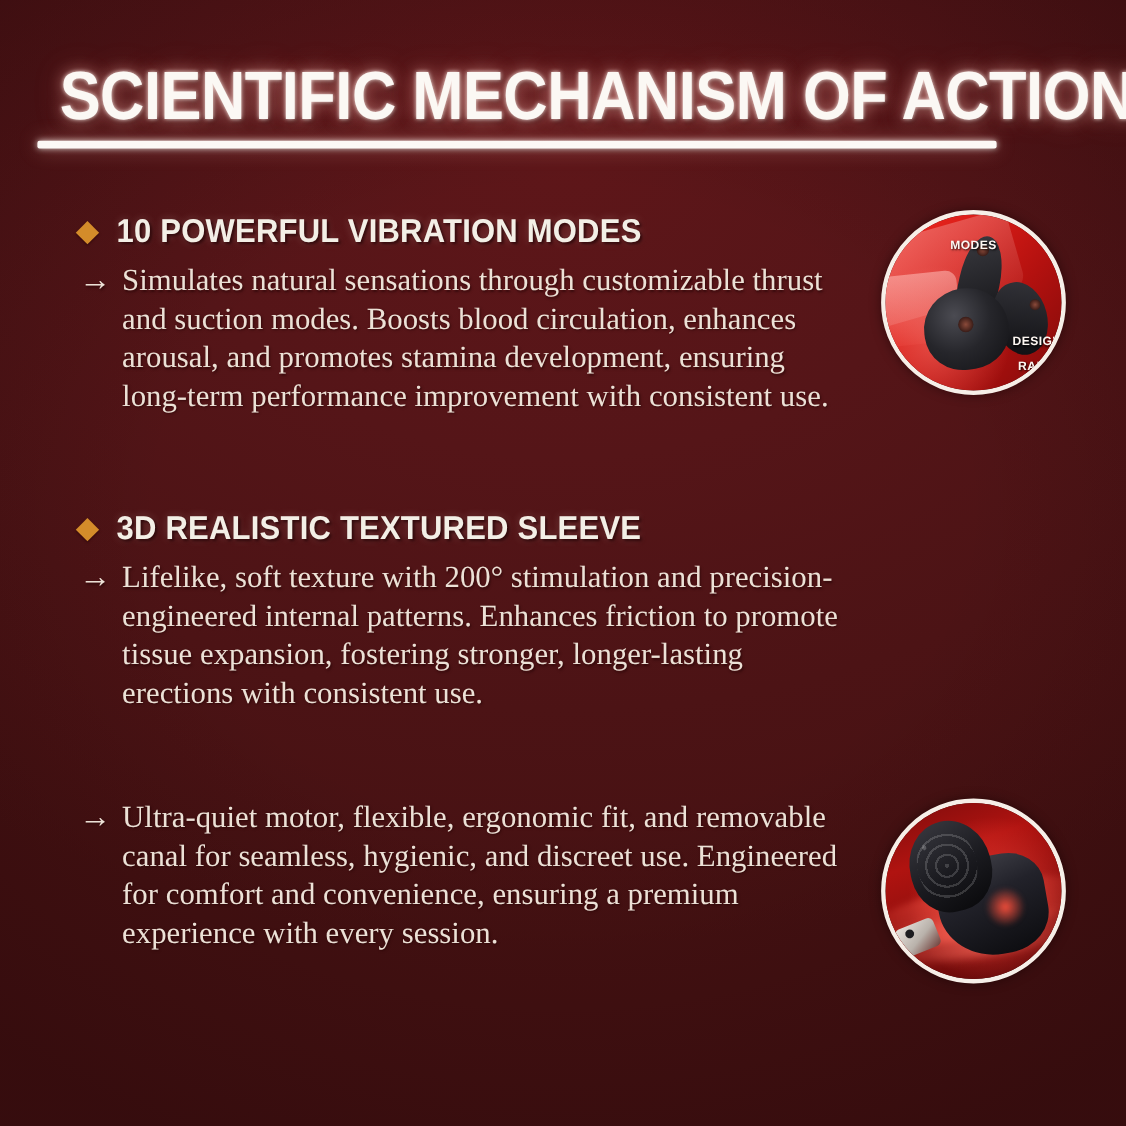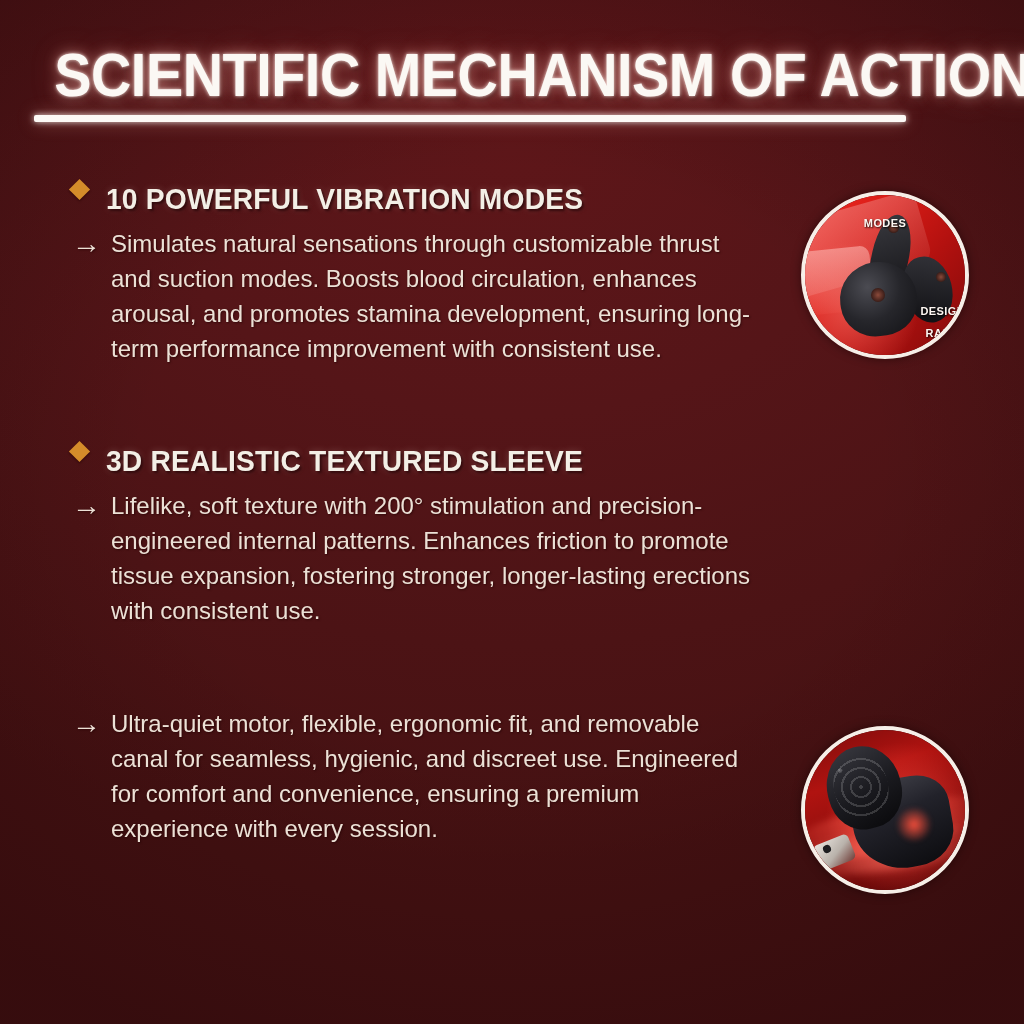--- a/index.html
+++ b/index.html
@@ -26,21 +26,21 @@
     position: absolute;
     inset: 0;
     pointer-events: none;
     background: radial-gradient(ellipse 78% 62% at 50% 45%, rgba(0,0,0,0) 46%, rgba(20,2,4,0.30) 100%);
   }
 
   
   .title-wrap {
     position: absolute;
     left: 0;
-    top: 42px;
+    top: 55px;
     width: 940px;
     text-align: left;
     z-index: 3;
   }
   .title {
     display: inline-block;
     color: #fbf8f4;
     font-family: "Liberation Sans Narrow", "Liberation Sans", sans-serif;
     font-weight: bold;
     font-size: 62px;
@@ -77,21 +77,22 @@
   }
   .feature {
     position: relative;
     min-height: 258px;
     padding: 0 0 0 0;
   }
   .feature + .feature { margin-top: 4px; }
 
   .feature-head {
     display: flex;
-    margin: 0 0 10px 72px;
+    align-items: center;
+    margin: 12px 0 10px 72px;
   }
   .diamond {
     width: 15px;
     height: 15px;
     background: #d48c2a;
     transform: rotate(45deg);
     flex: 0 0 auto;
     margin-right: 19px;
     box-shadow: 1px 1px 2px rgba(40,4,6,0.6);
   }
@@ -117,22 +118,22 @@
     color: #ece1d6;
     font-family: "Liberation Serif", serif;
     font-size: 29px;
     line-height: 35px;
     flex: 0 0 auto;
     margin-right: 10px;
     text-shadow: 1px 1px 2px rgba(38,4,6,0.7);
   }
   .feature-text {
     color: #ece1d6;
-    font-family: Liberation Sans, sans-serif;
-    font-size: 24px;
+    font-family: Liberation Serif, serif;
+    font-size: 28px;
     line-height: 35px;
     text-shadow: 1px 1px 2px rgba(38,4,6,0.7);
   }
 
   
   .circle {
     position: absolute;
     width: 168px;
     height: 168px;
     border-radius: 50%;

